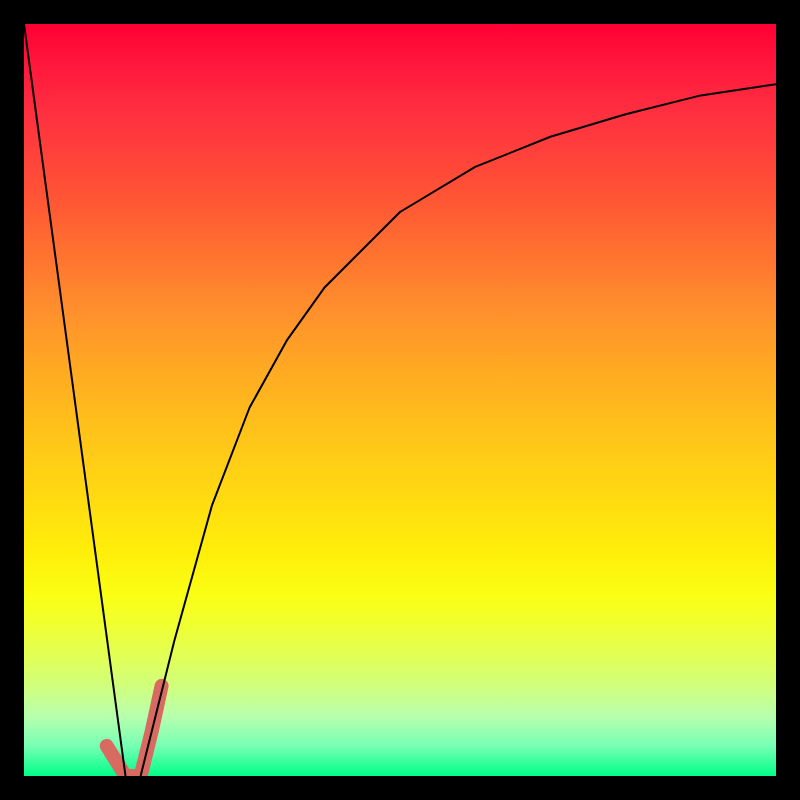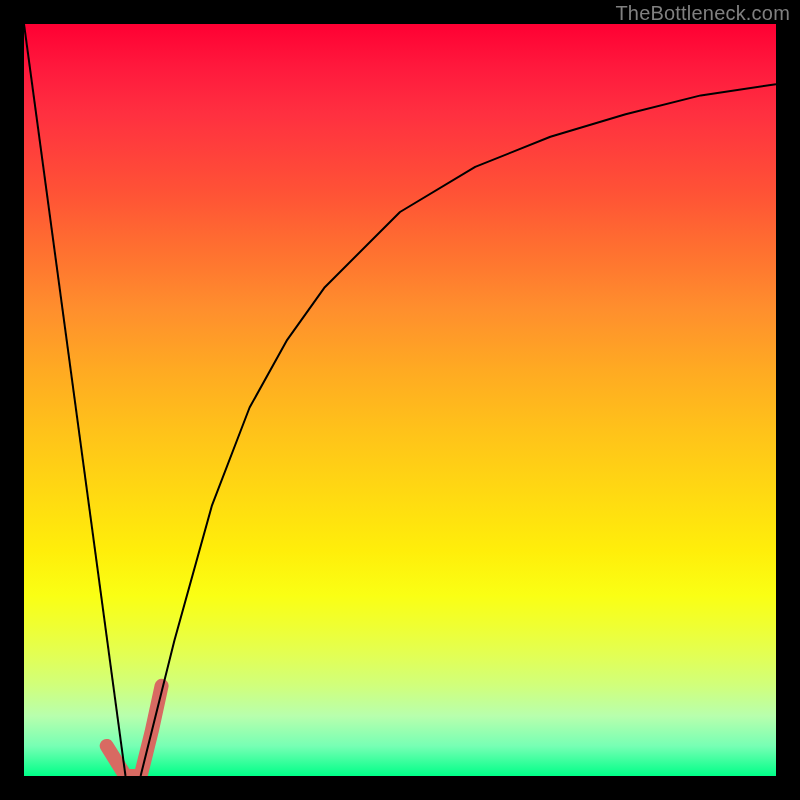--- a/index.html
+++ b/index.html
@@ -74,14 +74,13 @@
   <div class="plot">
     <div class="gradient"></div>
     <svg class="curves" viewBox="0 0 752 752" preserveAspectRatio="none">
       <g id="series-group">
           <path d="M82.7 721.9 L101.5 752.0 L116.6 752.0 L127.8 706.9 L137.6 661.8" fill="none" stroke="#d86a62" stroke-width="14" stroke-linejoin="round" stroke-linecap="round"></path>
           <path d="M0.0 0.0 L101.5 752.0" fill="none" stroke="#000000" stroke-width="2" stroke-linejoin="round"></path>
           <path d="M116.6 752.0 L150.4 616.6 L188.0 481.3 L225.6 383.5 L263.2 315.8 L300.8 263.2 L376.0 188.0 L451.2 142.9 L526.4 112.8 L601.6 90.2 L676.8 71.4 L752.0 60.2" fill="none" stroke="#000000" stroke-width="2" stroke-linejoin="round"></path>
         </g>
     </svg>
   </div>
-  <div class="watermark">TheBottleneck.com</div>
 </div>
 
 </body></html>

